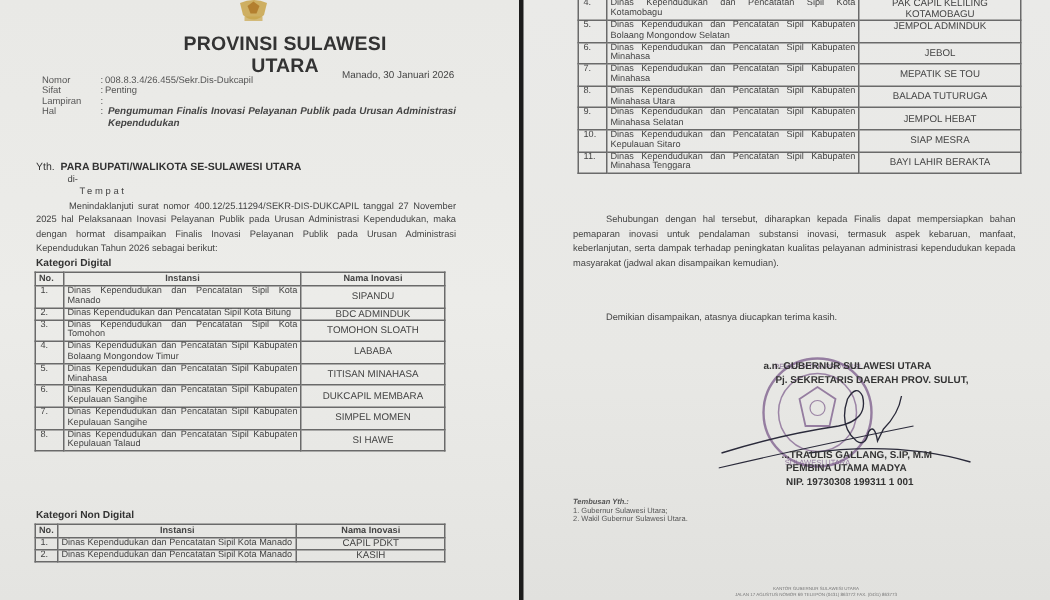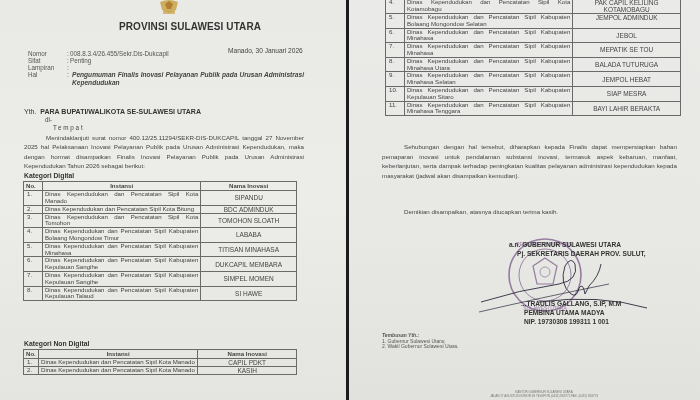--- a/index.html
+++ b/index.html
@@ -15,21 +15,21 @@
     background: linear-gradient(180deg, #e9e9e6 0%, #ecece9 50%, #e4e4e1 100%);
     overflow: hidden;
   }
   #page-left { left: 0; width: 346px; }
   #page-right { left: 349px; width: 351px; background: linear-gradient(180deg, #eaeae8 0%, #e8e8e5 60%, #e1e1de 100%); }
 
   .abs { position: absolute; }
   .logo {
     left: 156px; top: 0; width: 26px; height: 16px;
   }
-  .prov-title { left: 100px; top: 21px; width: 180px; text-align: center; font-weight: bold; font-size: 10px; letter-spacing: 0.1px; color: #333; }
+  .prov-title { left: 100px; top: 21px; width: 180px; text-align: center; font-weight: bold; font-size: 13px; letter-spacing: 0.1px; color: #333; }
   .date { left: 228px; top: 47px; font-size: 6.6px; color: #444; }
 
   .meta-row { font-size: 6.3px; color: #555; line-height: 8px; }
   .meta-lbl { position: absolute; left: 28px; width: 40px; }
   .meta-sep { position: absolute; left: 67px; }
   .meta-val { position: absolute; left: 70px; }
   .hal-val { position: absolute; left: 72px; width: 232px; font-style: italic; font-weight: bold; font-size: 6.6px; color: #444; line-height: 8px; text-align: justify; text-align-last: left; }
 
   .yth { left: 24px; top: 108px; font-size: 7px; color: #333; }
   .yth b { font-weight: bold; }

